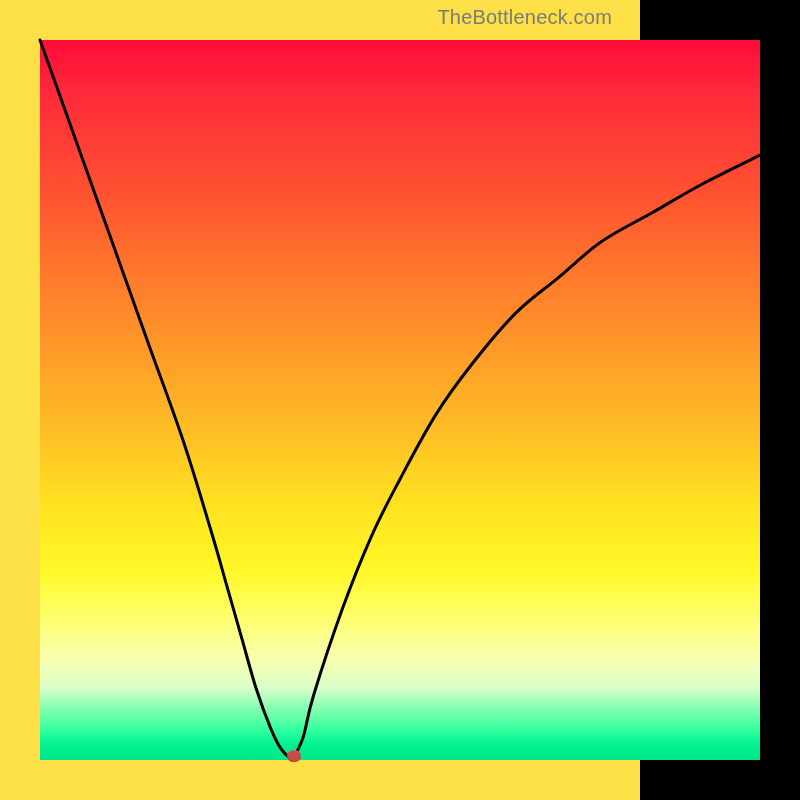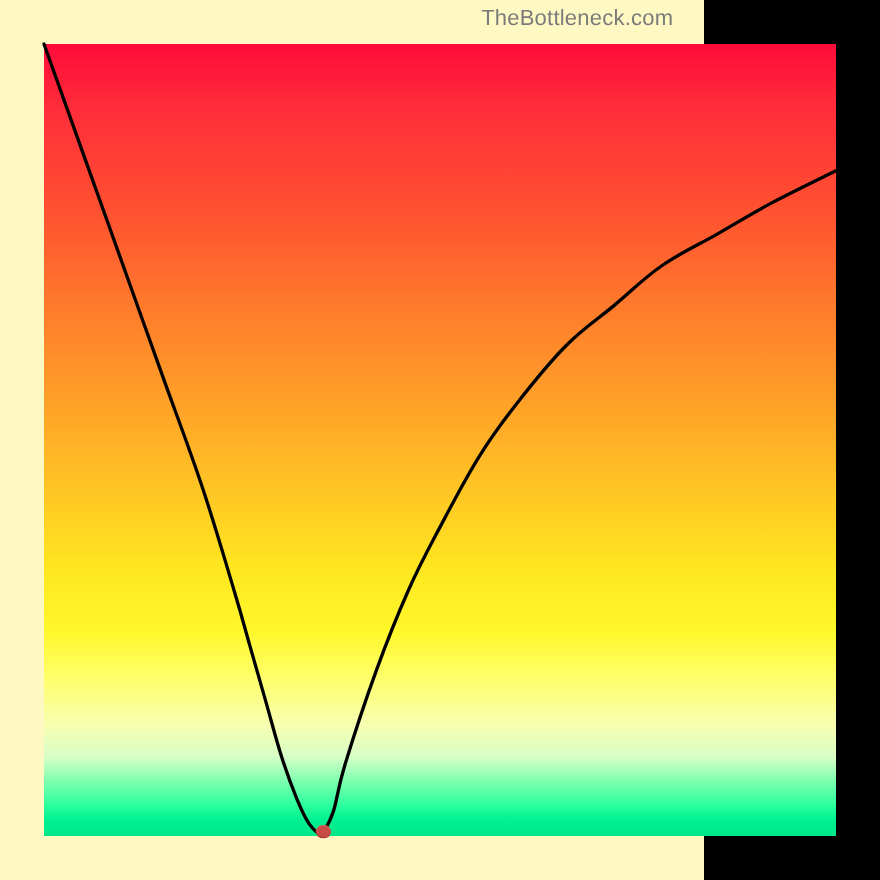--- a/index.html
+++ b/index.html
@@ -8,21 +8,21 @@
     width: 800px;
     height: 800px;
     overflow: hidden;
     background: #000;
     font-family: Arial, Helvetica, sans-serif;
   }
   .frame {
     position: relative;
     width: 640px;
     height: 800px;
-    background: #fef9c3;
+    background: #fde047;
   }
   .plot-area {
     position: absolute;
     left: 40px;
     top: 40px;
     width: 720px;
     height: 720px;
     
     background: linear-gradient(to bottom,
       #ff0b3a 0%,

